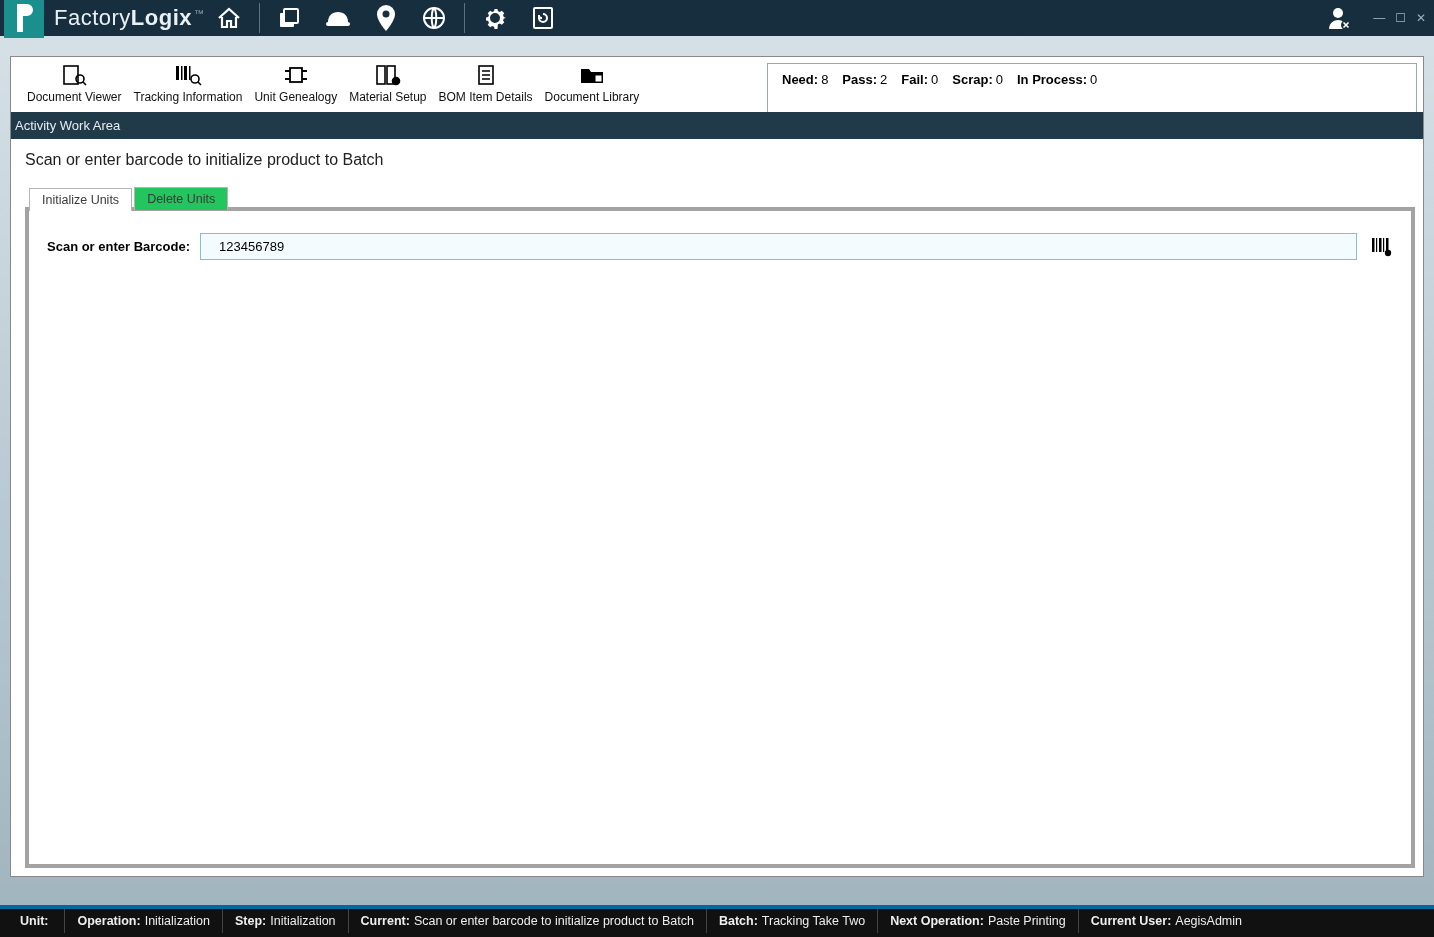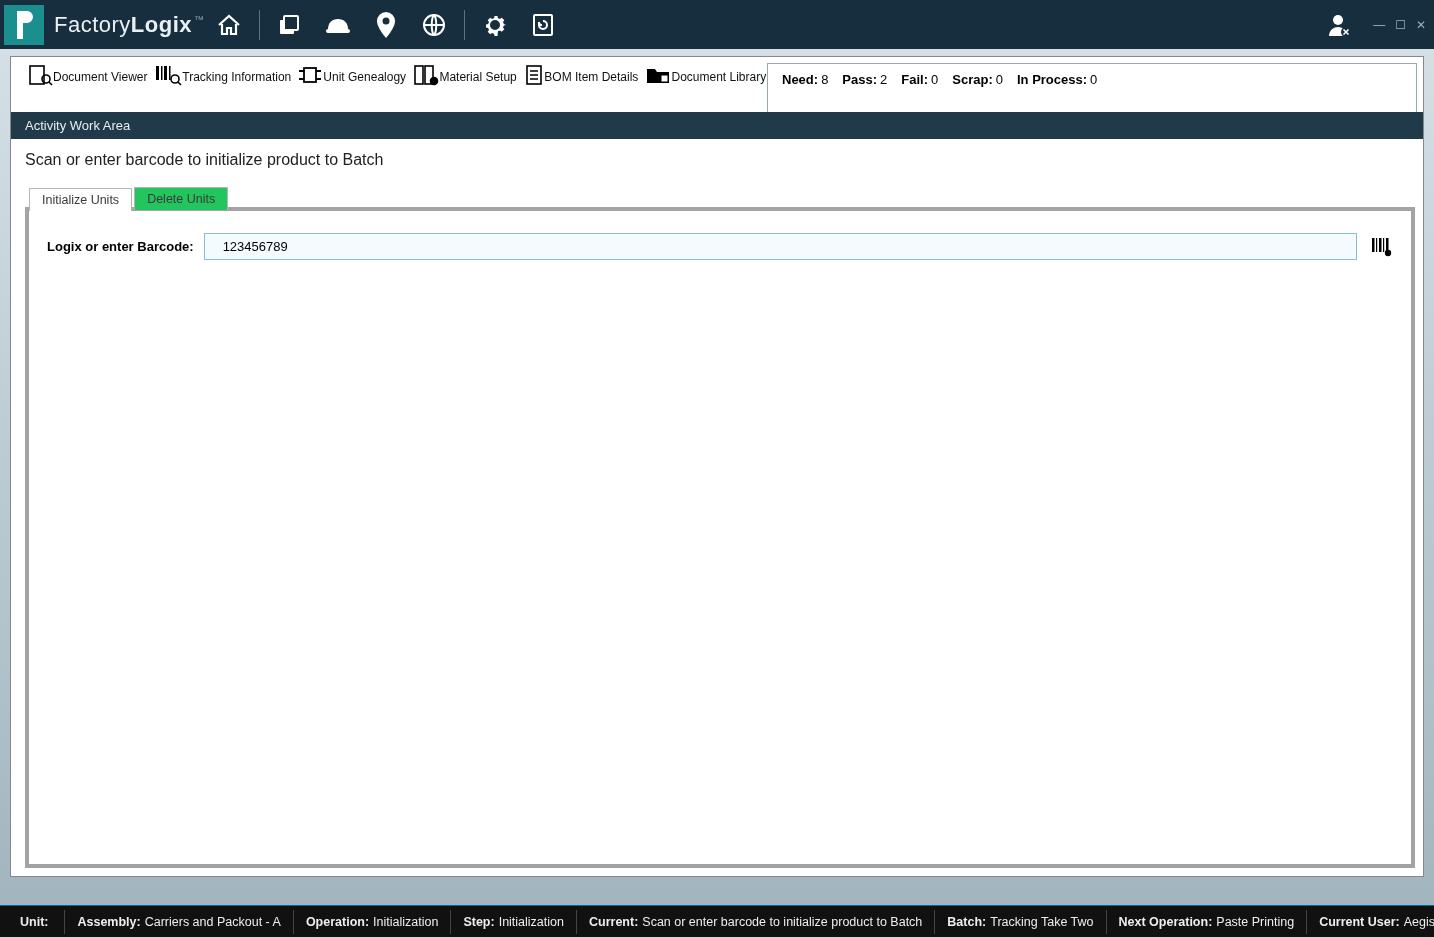--- a/index.html
+++ b/index.html
@@ -1,58 +1,58 @@
 <!DOCTYPE html>
 <html><head>
   <meta charset="utf-8">
   <style>
     * { margin:0; padding:0; box-sizing:border-box; font-family:"Segoe UI",Arial,sans-serif; }
     html,body { width:1434px; height:937px; background:linear-gradient(#d7e2e8,#a0b4be); overflow:hidden; }
 
     
-    .titlebar { height:49px; background:#162e3e; display:flex; align-items:center; color:#fff; padding:0 8px 0 0; }
+    .titlebar { height:36px; background:#162e3e; display:flex; align-items:center; color:#fff; padding:0 8px 0 0; }
     .logo-box { width:40px; height:40px; background:#1b8f8e; display:flex; align-items:center; justify-content:center; margin-left:4px; }
     .brand { font-size:22px; font-weight:300; letter-spacing:0.5px; margin-left:10px; color:#eaf1f5; }
     .brand .tm { font-size:10px; vertical-align:super; margin-left:2px; color:#8ea4b0; }
     .tb-icon { width:36px; height:36px; display:flex; align-items:center; justify-content:center; margin:0 6px; cursor:pointer; }
     .tb-sep { width:1px; height:30px; background:#5c7282; margin:0 6px; }
     .tb-spacer { flex:1; }
     .win-ctrl { color:#9db0bc; font-size:12px; margin-left:10px; cursor:pointer; }
 
     
     .app-surface { position:absolute; left:10px; right:10px; top:56px; bottom:60px; background:#fff; border:1px solid #888; display:flex; flex-direction:column; }
 
     
     .toolstrip { height:55px; display:flex; align-items:flex-start; padding:6px 6px 0 10px; }
-    .tool-btn { display:flex; flex-direction:row; align-items:center; justify-content:flex-start; padding:0 6px; cursor:pointer; min-width:70px; }
+    .tool-btn { display:flex; flex-direction:column; align-items:center; justify-content:flex-start; padding:0 6px; cursor:pointer; min-width:70px; }
     .tool-btn .icon-slot { height:24px; display:flex; align-items:center; justify-content:center; }
     .tool-btn .label { font-size:12px; color:#111; margin-top:3px; white-space:nowrap; }
     .status-box { margin-left:auto; border:1px solid #9aa; padding:8px 14px; font-size:13px; display:flex; gap:14px; min-width:650px; height:60px; align-items:flex-start; }
     .status-box .grp b { font-weight:700; }
     .status-box .grp span.val { margin-left:3px; }
 
     
-    .section-header { background:#213a4a; color:#e6edf1; font-size:13px; padding:6px 14px; }
+    .section-header { background:#213a4a; color:#e6edf1; font-size:13px; padding:6px 4px; }
 
     
     .instruction { font-size:16px; color:#222; padding:12px 14px 14px 14px; }
 
     
     .tab-outer { border:4px solid #a3a3a3; margin:0 8px 8px 14px; flex:1; position:relative; }
     .tab-headers { display:flex; position:absolute; top:-24px; left:0; }
     .tab-h { border:1px solid #b5b5b5; border-bottom:none; background:#22c55e; font-size:12.5px; padding:4px 12px; margin-right:2px; cursor:pointer; color:#3a3a3a; }
     .tab-h.active { background:#fff; position:relative; top:1px; }
     .tab-body { padding:22px 18px; }
     .field-row { display:flex; align-items:center; }
     .field-label { font-size:13px; font-weight:700; margin-right:10px; white-space:nowrap; }
     .barcode-input { flex:1; border:1px solid #88bcdc; background:#f4fbff; padding:5px 18px; font-size:13px; outline:none; }
     .barcode-icon { margin-left:14px; cursor:pointer; }
 
     
-    .statusbar { position:absolute; left:0; right:0; bottom:0; height:32px; background:#111; border-top:1px solid #0369a1; display:flex; align-items:center; color:#eee; font-size:12.5px; padding:0 0 0 8px; }
+    .statusbar { position:absolute; left:0; right:0; bottom:0; height:32px; background:#111; border-top:4px solid #0369a1; display:flex; align-items:flex-start; color:#eee; font-size:12.5px; padding:0 0 0 8px; }
     .sb-cell { padding:0 12px; border-right:1px solid #444; height:24px; display:flex; align-items:center; white-space:nowrap; }
     .sb-cell b { font-weight:700; margin-right:4px; }
     svg { display:block; }
   </style>
 </head>
 <body>
 
 <div class="titlebar">
   <div class="logo-box">
     <svg width="22" height="28" viewBox="0 0 22 28">
@@ -199,21 +199,21 @@
 
   <div style="height:24px;"></div>
 
   <div class="tab-outer">
     <div class="tab-headers">
       <div class="tab-h active">Initialize Units</div>
       <div class="tab-h">Delete Units</div>
     </div>
     <div class="tab-body">
       <div class="field-row">
-        <span class="field-label">Logix or enter Barcode:</span>
+        <span class="field-label">Scan or enter Barcode:</span>
         <input class="barcode-input" value="123456789" style="">
         <span class="barcode-icon">
           <svg width="22" height="20" viewBox="0 0 22 20" fill="#000">
               <rect x="1" y="1" width="2.5" height="14"></rect>
               <rect x="5" y="1" width="1.2" height="14"></rect>
               <rect x="8" y="1" width="2.5" height="14"></rect>
               <rect x="12" y="1" width="1.2" height="14"></rect>
               <rect x="15" y="1" width="2.5" height="14"></rect>
               <circle cx="17" cy="16" r="3.2" fill="#000"></circle>
             </svg>
@@ -222,24 +222,20 @@
     </div>
   </div>
 </div>
 
 <div class="statusbar">
   <div class="sb-cell">
       <b>Unit:</b>
       <span></span>
     </div>
   <div class="sb-cell">
-      <b>Assembly:</b>
-      <span>Carriers and Packout - A</span>
-    </div>
-  <div class="sb-cell">
       <b>Operation:</b>
       <span>Initialization</span>
     </div>
   <div class="sb-cell">
       <b>Step:</b>
       <span>Initialization</span>
     </div>
   <div class="sb-cell">
       <b>Current:</b>
       <span>Scan or enter barcode to initialize product to Batch</span>

